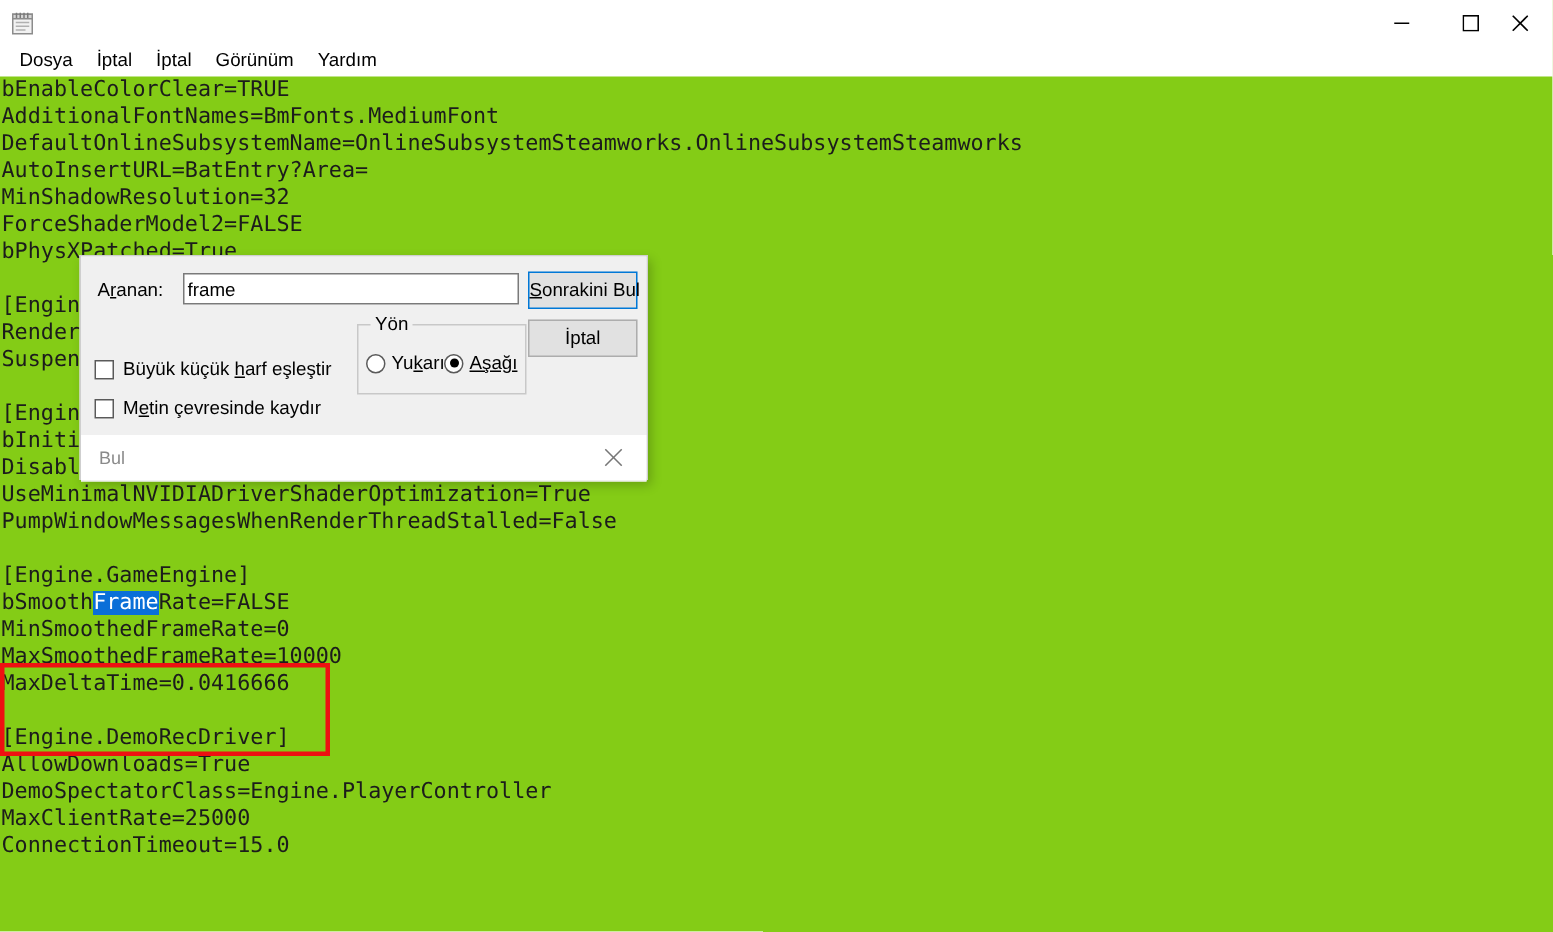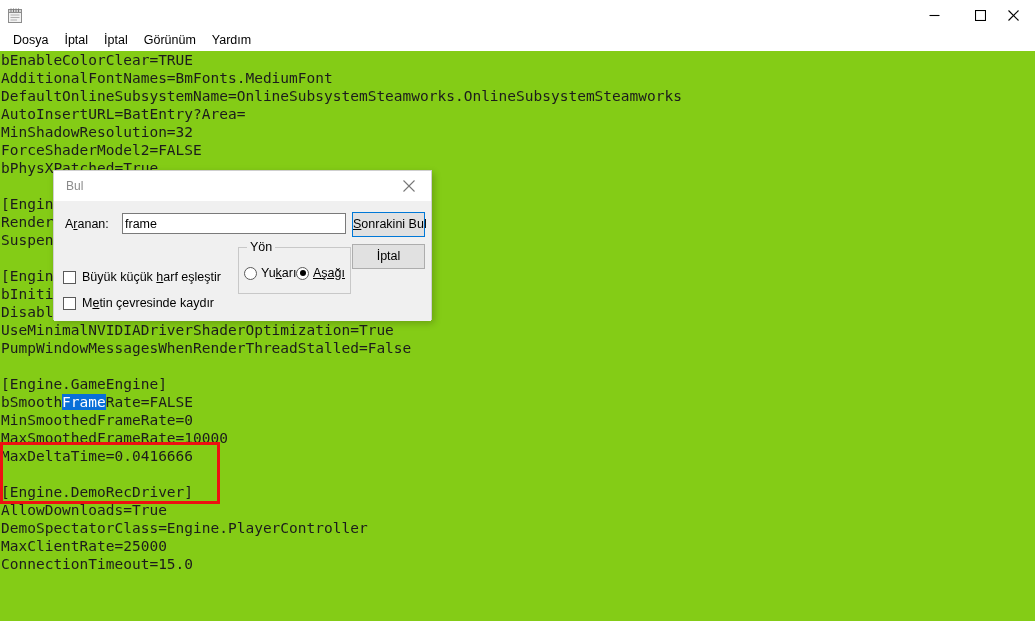--- a/index.html
+++ b/index.html
@@ -331,60 +331,60 @@
 [Engine.DemoRecDriver]
 AllowDownloads=True
 DemoSpectatorClass=Engine.PlayerController
 MaxClientRate=25000
 ConnectionTimeout=15.0</span></div>
     <div id="annotation-rect"></div>
   </div>
 
   <div id="find-dialog">
 
+    <div id="find-body">
+
+      <div class="dlg-label" id="aranan-label">A<span class="mn">r</span>anan:</div>
+
+      <input id="search-input" type="text" value="frame" style="">
+
+      <button class="dlg-button" id="find-next-button"><span class="mn">S</span><span>onrakini Bul</span></button>
+
+      <button class="dlg-button" id="cancel-button">İptal</button>
+
+      <div id="direction-group">
+        <div id="direction-legend">Yön</div>
+
+        <div class="radio-row" id="radio-up">
+          <span class="radio-mark"></span>
+          <span class="radio-label">Yu<span class="mn">k</span>arı</span>
+        </div>
+
+        <div class="radio-row" id="radio-down">
+          <span class="radio-mark checked"></span>
+          <span class="radio-label"><span class="mn">Aşağı</span></span>
+        </div>
+      </div>
+
+      <div class="check-row" id="check-matchcase">
+        <span class="check-mark"></span>
+        <span class="check-label">Büyük küçük <span class="mn">h</span>arf eşleştir</span>
+      </div>
+
+      <div class="check-row" id="check-wrap">
+        <span class="check-mark"></span>
+        <span class="check-label">M<span class="mn">e</span>tin çevresinde kaydır</span>
+      </div>
+
+    </div>
+
     <div id="find-titlebar">
       <div id="find-title-text">Bul</div>
       <div id="find-close">
         <svg width="12" height="12" viewBox="0 0 12 12">
           <line x1="0.5" y1="0.5" x2="11.5" y2="11.5" stroke="#777" stroke-width="1.1"></line>
           <line x1="11.5" y1="0.5" x2="0.5" y2="11.5" stroke="#777" stroke-width="1.1"></line>
         </svg>
       </div>
     </div>
-
-    <div id="find-body">
-
-      <div class="dlg-label" id="aranan-label">A<span class="mn">r</span>anan:</div>
-
-      <input id="search-input" type="text" value="frame" style="">
-
-      <button class="dlg-button" id="find-next-button"><span class="mn">S</span><span>onrakini Bul</span></button>
-
-      <button class="dlg-button" id="cancel-button">İptal</button>
-
-      <div id="direction-group">
-        <div id="direction-legend">Yön</div>
-
-        <div class="radio-row" id="radio-up">
-          <span class="radio-mark"></span>
-          <span class="radio-label">Yu<span class="mn">k</span>arı</span>
-        </div>
-
-        <div class="radio-row" id="radio-down">
-          <span class="radio-mark checked"></span>
-          <span class="radio-label"><span class="mn">Aşağı</span></span>
-        </div>
-      </div>
-
-      <div class="check-row" id="check-matchcase">
-        <span class="check-mark"></span>
-        <span class="check-label">Büyük küçük <span class="mn">h</span>arf eşleştir</span>
-      </div>
-
-      <div class="check-row" id="check-wrap">
-        <span class="check-mark"></span>
-        <span class="check-label">M<span class="mn">e</span>tin çevresinde kaydır</span>
-      </div>
-
-    </div>
   </div>
 
 </div>
 
 </body></html>

